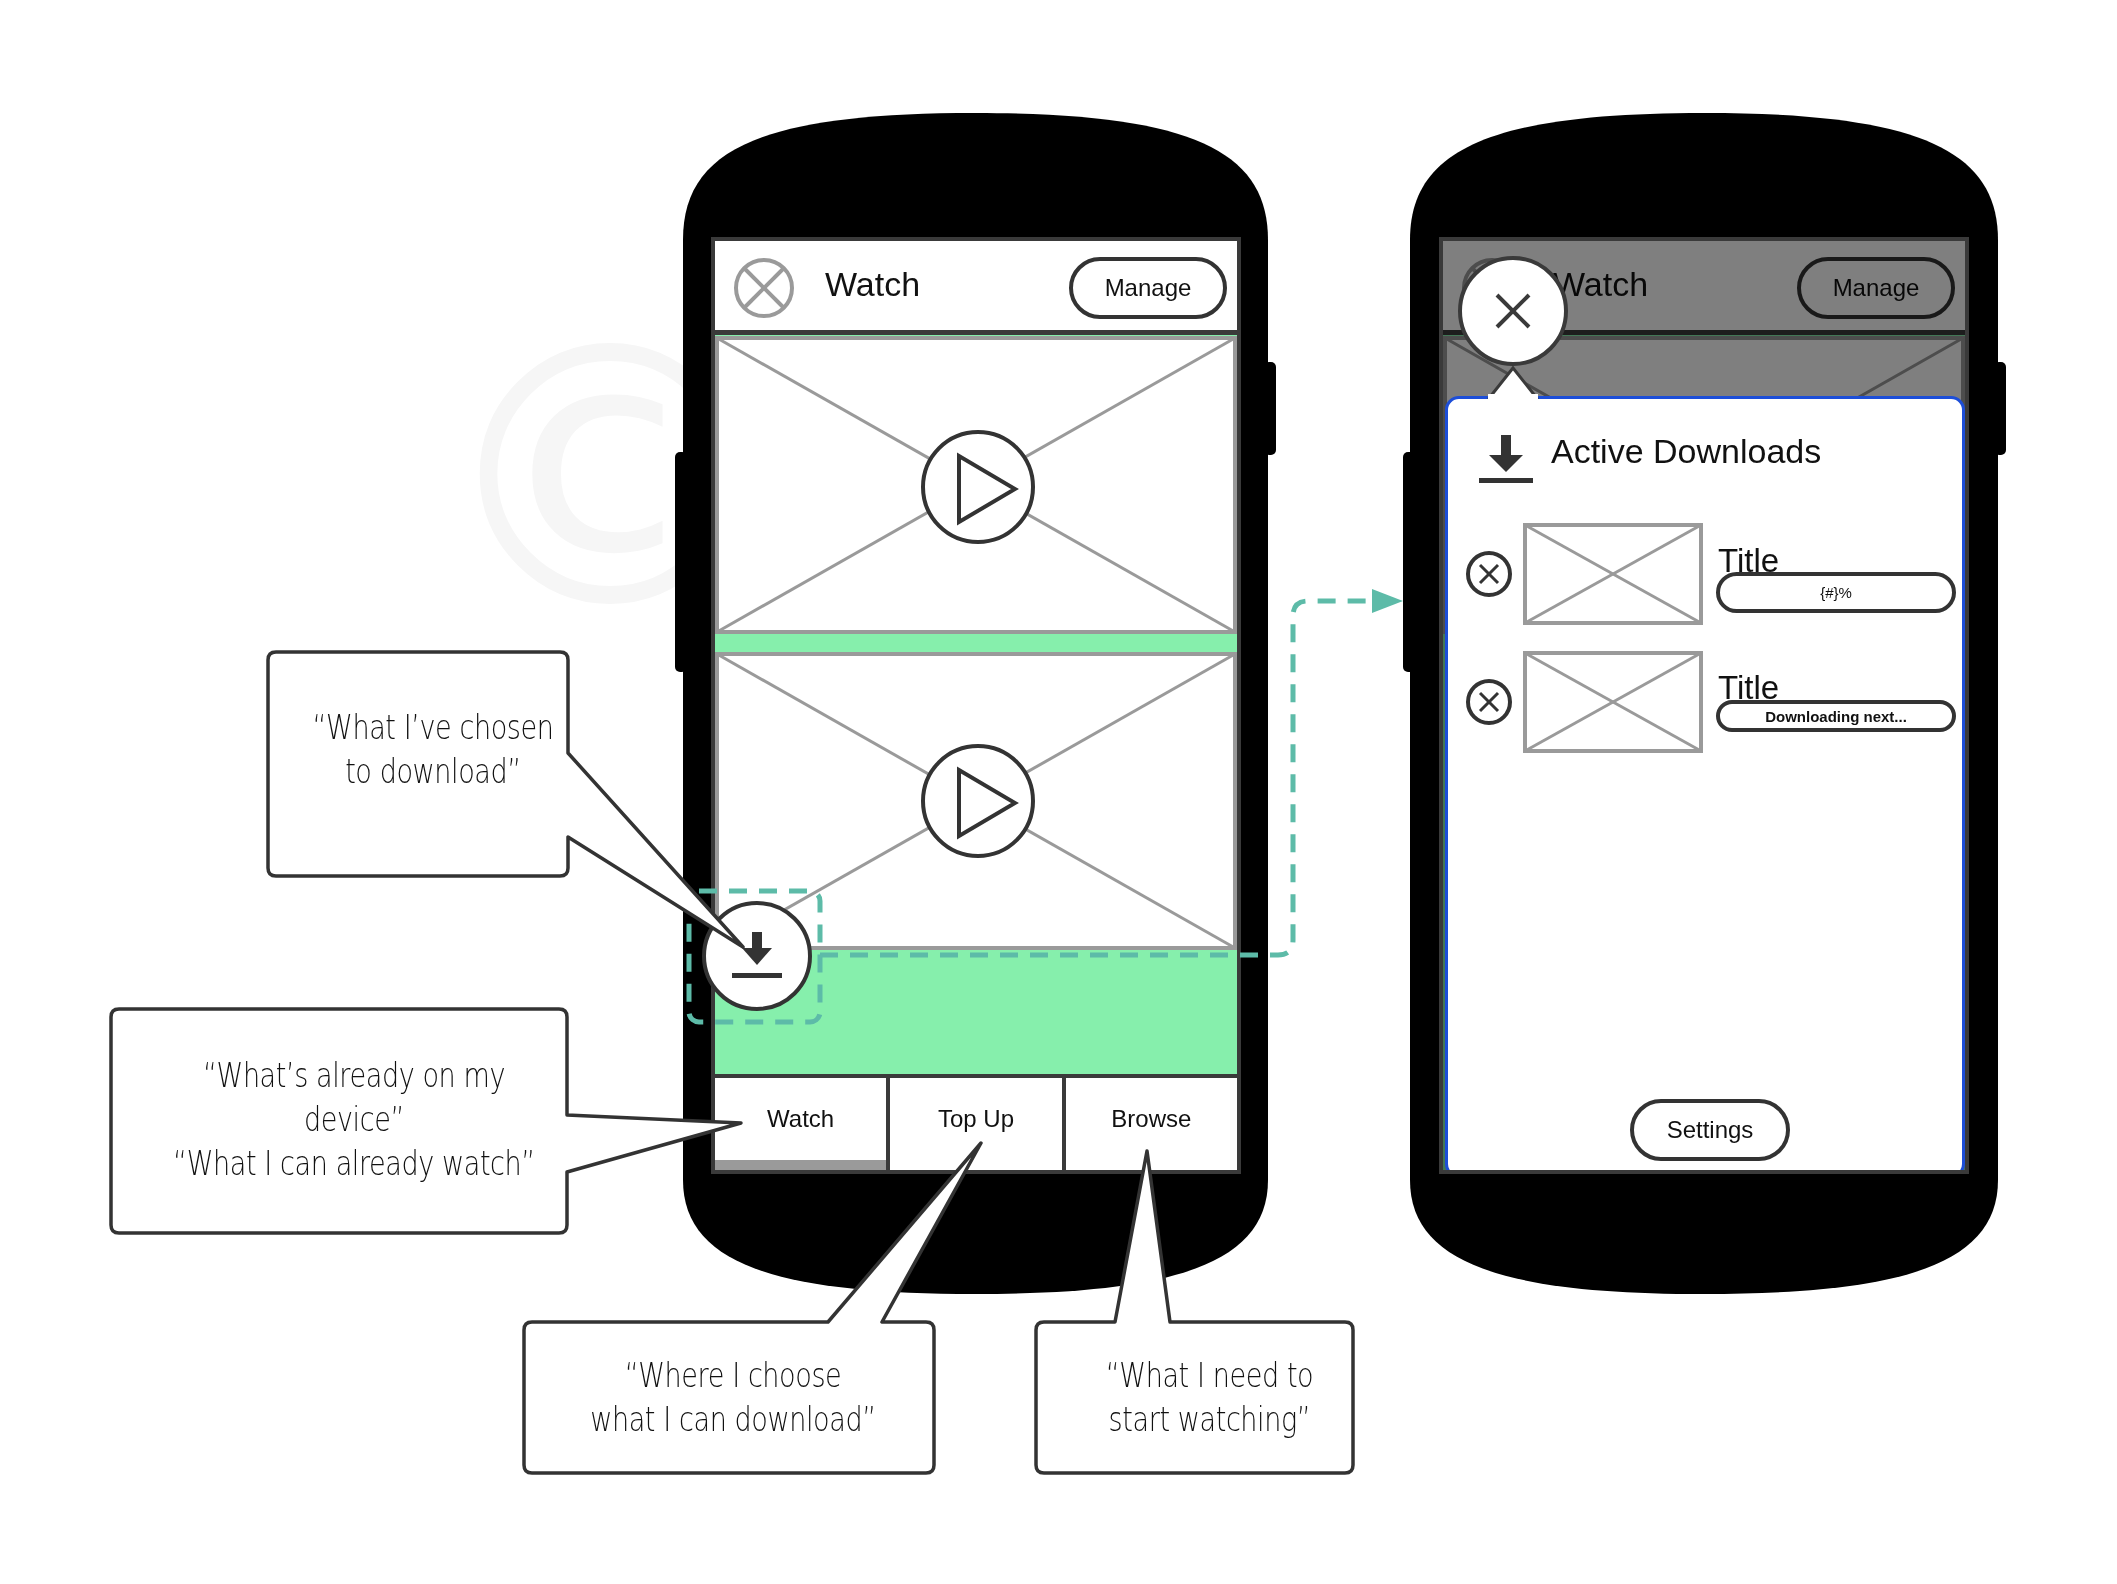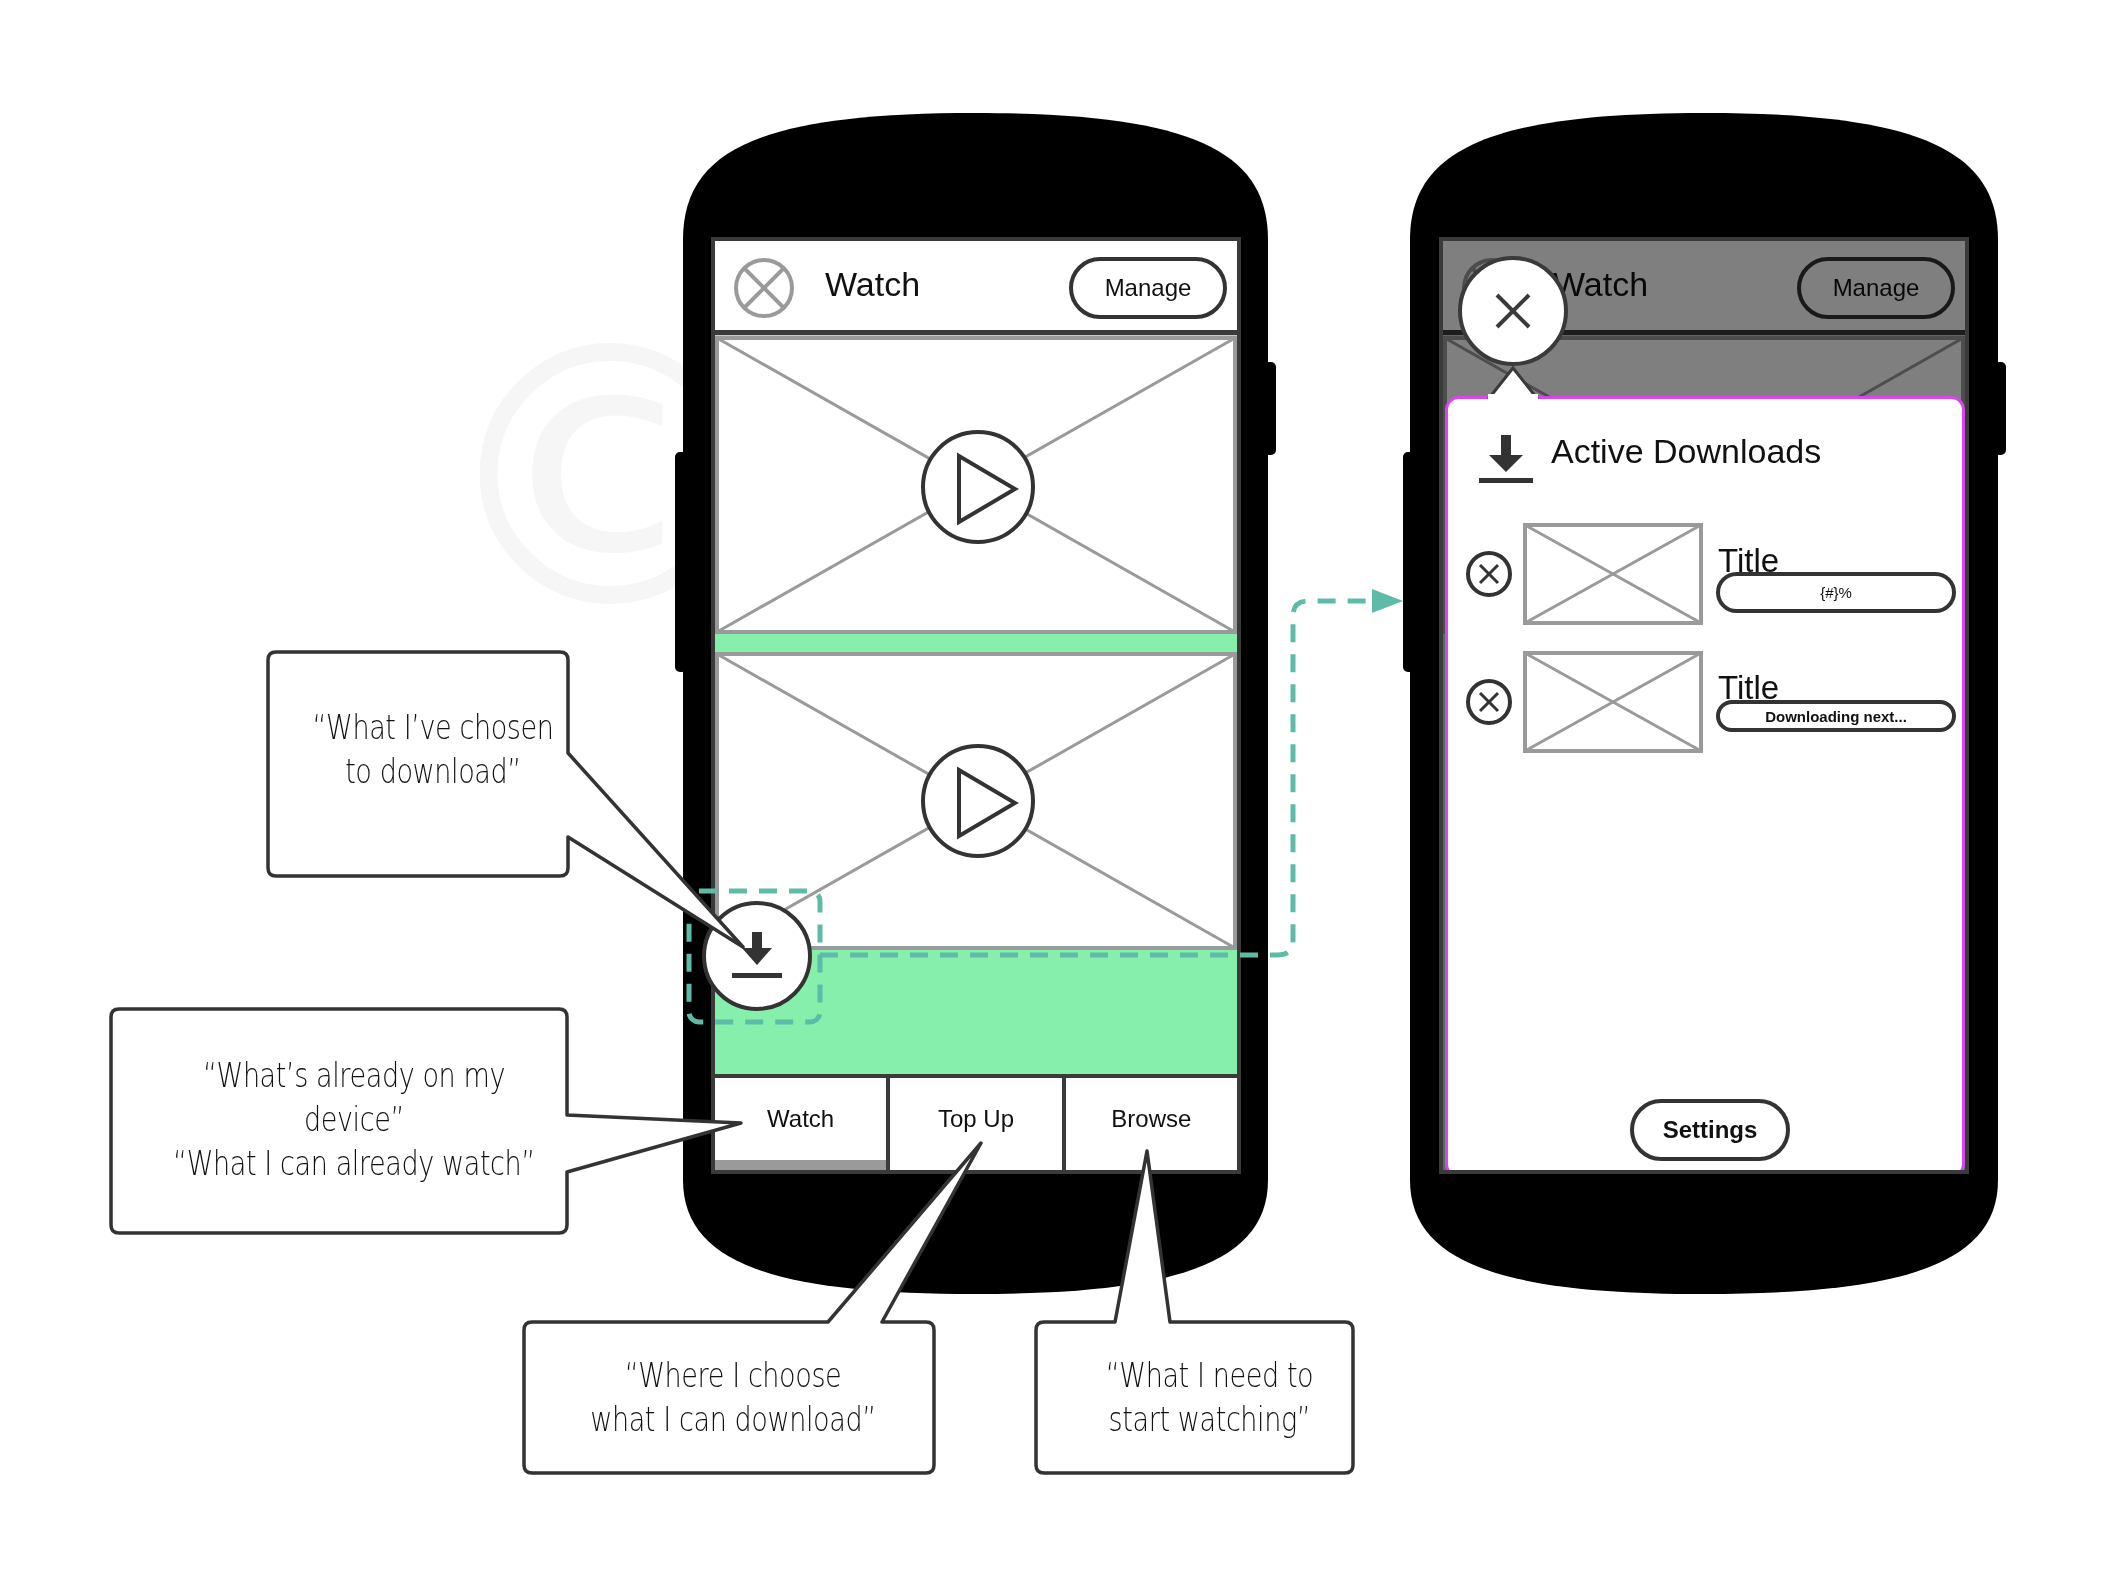--- a/index.html
+++ b/index.html
@@ -11,21 +11,21 @@
   .watermark { position:absolute; color:#f6f6f6; font-family:"DejaVu Sans", sans-serif; }
   .screen { position:absolute; background:#86efac; border:4px solid #3a3a3a; box-sizing:border-box; overflow:hidden; }
   .hdr { position:absolute; left:0; right:0; top:0; height:94px; border-bottom:5px solid #3a3a3a; box-sizing:border-box; background:#fff; }
   .hdr-title { position:absolute; left:110px; top:24px; font-size:34px; color:#111; }
   .pill-btn { position:absolute; border:4px solid #333; border-radius:32px; box-sizing:border-box; background:#fff; font-size:24px; color:#111; display:flex; align-items:center; justify-content:center; }
   .tabbar { position:absolute; left:0; right:0; bottom:0; height:96px; display:flex; border-top:4px solid #3a3a3a; box-sizing:border-box; background:#fff; }
   .tab { flex:1; position:relative; display:flex; align-items:center; justify-content:center; font-size:24px; color:#111; border-right:4px solid #3a3a3a; padding-bottom:10px; box-sizing:border-box; }
   .tab:last-child { border-right:none; }
   .tab.active::after { content:""; position:absolute; left:0; right:0; bottom:0; height:10px; background:#9a9a9a; }
   .overlay { position:absolute; inset:0; background:rgba(0,0,0,0.5); }
-  .panel { position:absolute; background:#fff; border:3px solid #d946ef; border-radius:14px; box-sizing:border-box; }
+  .panel { position:absolute; background:#fff; border:3px solid #1d4ed8; border-radius:14px; box-sizing:border-box; }
   .panel-title { position:absolute; left:103px; top:33px; font-size:34px; color:#111; white-space:nowrap; }
   .item-title { position:absolute; font-size:33px; color:#111;margin-top:12px; }
   .progress { position:absolute; border:4px solid #333; border-radius:22px; box-sizing:border-box; display:flex; align-items:center; justify-content:center; font-size:15px; color:#111; background:#fff; }
 </style>
 </head>
 <body>
 
 <div class="watermark" style="left:430px; top:300px; font-size:360px; line-height:360px;">©</div>
 
 <svg class="layer" width="2117" height="1584">
@@ -127,21 +127,21 @@
       <line x1="34" y1="16" x2="16" y2="34" stroke="#333" stroke-width="3"></line>
     </svg>
     <svg class="abs" style="left:75px; top:252px;" width="180" height="102">
       <rect x="2" y="2" width="176" height="98" fill="#fff" stroke="#9a9a9a" stroke-width="4"></rect>
       <line x1="2" y1="2" x2="178" y2="100" stroke="#9a9a9a" stroke-width="3"></line>
       <line x1="178" y1="2" x2="2" y2="100" stroke="#9a9a9a" stroke-width="3"></line>
     </svg>
     <div class="item-title" style="left:270px; top:258px;">Title</div>
     <div class="progress" style="left:268px; top:301px; width:240px; height:32px;font-weight:bold;">Downloading next...</div>
 
-    <div class="pill-btn" style="left:182px; top:700px; width:160px; height:62px;font-weight:bold;">Settings</div>
+    <div class="pill-btn" style="left:182px; top:700px; width:160px; height:62px;">Settings</div>
   </div>
 </div>
 
 <svg class="layer" width="2117" height="1584" style="pointer-events:none;">
 
   <polygon points="1490,397 1513,368 1536,397" fill="#fff" stroke="#3a3a3a" stroke-width="3"></polygon>
   <rect x="1488" y="394" width="50" height="8" fill="#fff"></rect>
 
   <g style="pointer-events:auto;">
     <circle cx="1513" cy="311" r="53" fill="#fff" stroke="#3a3a3a" stroke-width="4"></circle>

